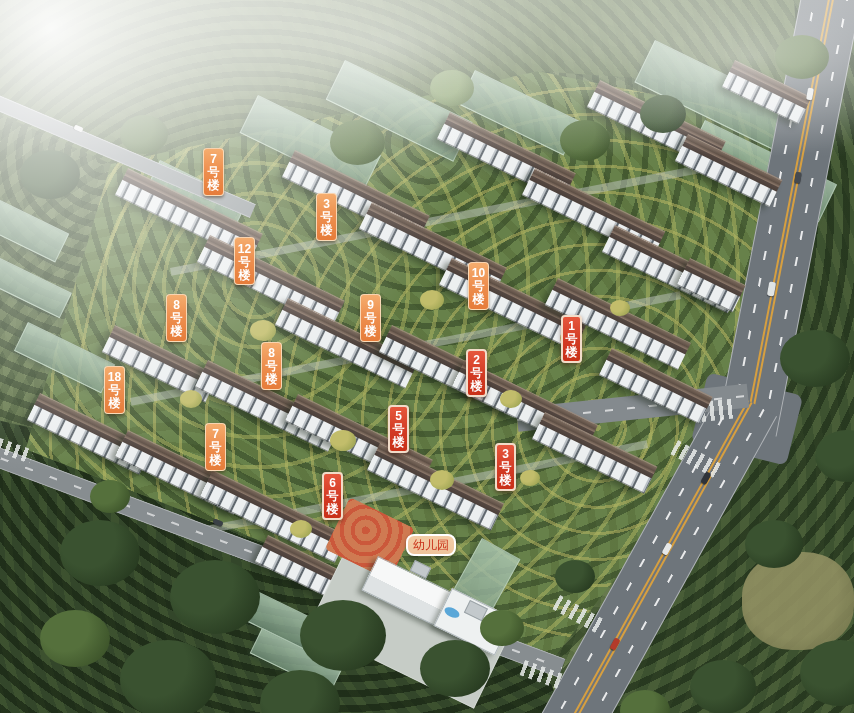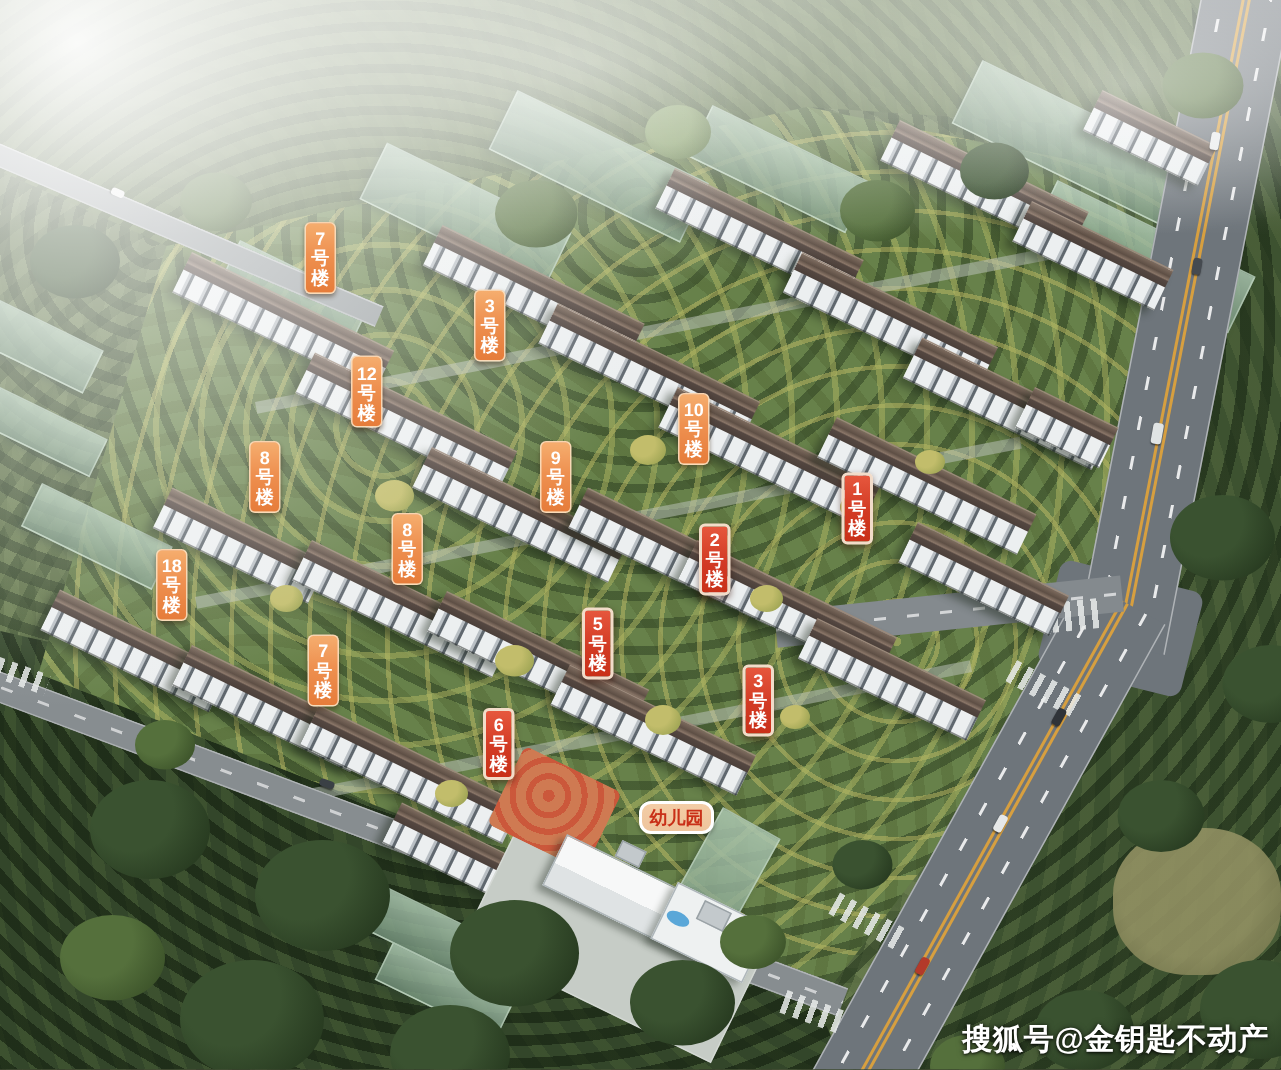--- a/index.html
+++ b/index.html
@@ -106,21 +106,21 @@
        border-radius:4px;padding:2px 0;color:var(--tag-text,#fff);
        font-weight:700;font-size:12px;line-height:13px;text-align:center;}
   .tag span{display:block;}
   .tag.orange{background:linear-gradient(180deg,var(--tag-orange-top,#f5ad6e) 0%,#ee9050 45%,var(--tag-orange-bottom,#e67c3a) 100%);
        border:1px solid rgba(250,227,198,.85);box-shadow:0 2px 3px rgba(60,40,20,.45);}
   .tag.red{background:linear-gradient(180deg,var(--tag-red-top,#e6573d) 0%,#d23a24 55%,var(--tag-red-bottom,#c93018) 100%);
        border:2px solid var(--tag-red-border,#f2dcc9);box-shadow:0 2px 4px rgba(60,20,10,.5);}
   .tag-kind{position:absolute;z-index:30;height:18px;display:flex;align-items:center;
        background:linear-gradient(180deg,#f3cda6,var(--kindergarten-bg,#eec49c));
        color:var(--kindergarten-text,#c93018);border:2px solid #fff;border-radius:8px;
-       font-weight:700;font-size:12px;line-height:14px;padding:0 5px;box-shadow:0 1px 3px rgba(0,0,0,.4);margin-left:20px;}
+       font-weight:400;font-size:12px;line-height:14px;padding:0 5px;box-shadow:0 1px 3px rgba(0,0,0,.4);}
   .watermark{position:absolute;right:8px;top:679px;z-index:40;
        font-weight:700;font-size:20px;letter-spacing:.5px;color:var(--watermark-text,#fff);
        text-shadow:0 1px 2px rgba(0,0,0,.85), 0 0 4px rgba(0,0,0,.6);}
   .z1{z-index:1}.z2{z-index:2}.z3{z-index:3}.z4{z-index:4}.z5{z-index:5}.z6{z-index:6}.z7{z-index:7}.z8{z-index:8}
 </style>
 </head>
 <body>
 
 <div class="stage">
 
@@ -361,21 +361,21 @@
       <div class="tag orange" style="left: 261px; top: 342px;">
         <span>8</span>
         <span>号</span>
         <span>楼</span>
       </div>
       <div class="tag orange" style="left: 360px; top: 294px;">
         <span>9</span>
         <span>号</span>
         <span>楼</span>
       </div>
-      <div class="tag orange" style="left: 452px; top: 262px;">
+      <div class="tag orange" style="left: 468px; top: 262px;">
         <span>10</span>
         <span>号</span>
         <span>楼</span>
       </div>
       <div class="tag orange" style="left: 316px; top: 193px;">
         <span>3</span>
         <span>号</span>
         <span>楼</span>
       </div>
       <div class="tag orange" style="left: 234px; top: 237px; justify-content: flex-end;">
@@ -393,14 +393,13 @@
         <span>号</span>
         <span>楼</span>
       </div>
       <div class="tag orange" style="left: 203px; top: 148px;">
         <span>7</span>
         <span>号</span>
         <span>楼</span>
       </div>
     </div>
   <div class="tag-kind" style="left: 406px; top: 534px;">幼儿园</div>
-  <div class="watermark">搜狐号@金钥匙不动产</div>
 </div>
 
 </body></html>

